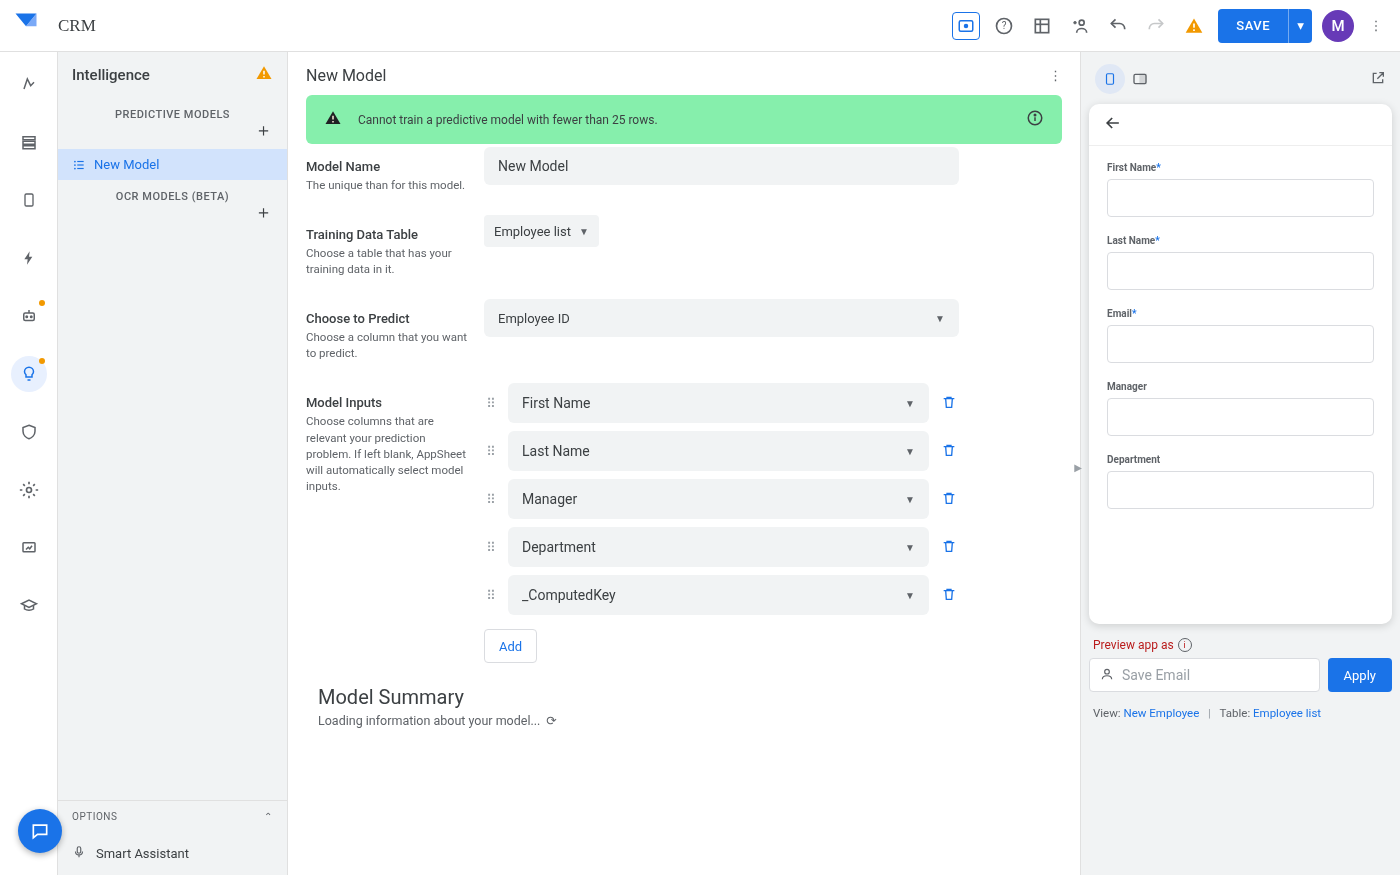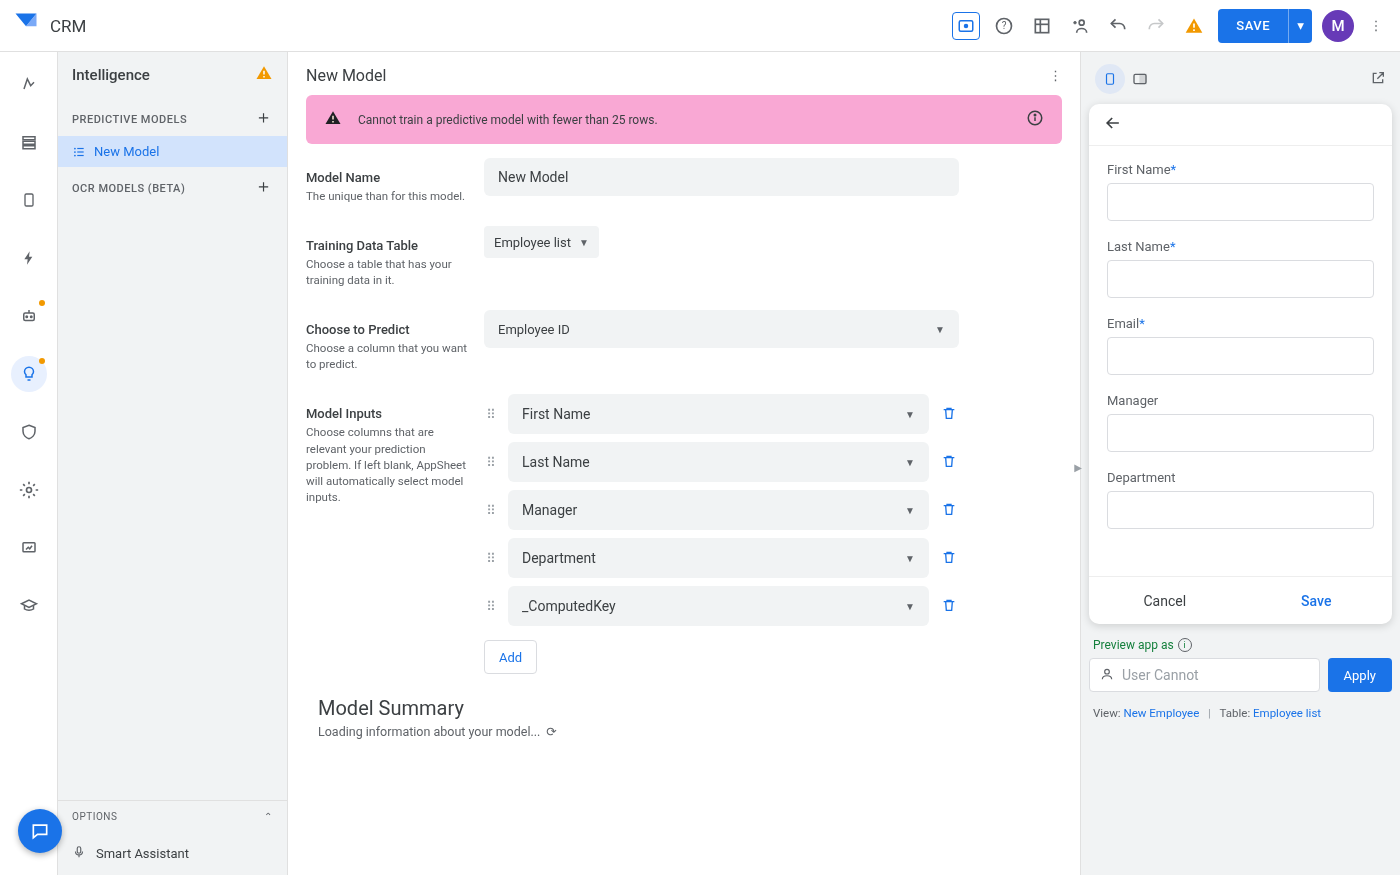--- a/index.html
+++ b/index.html
@@ -1,57 +1,57 @@
 <!DOCTYPE html>
 <html><head>
 <meta charset="utf-8">
 <style>
 * { box-sizing: border-box; margin: 0; padding: 0; font-family: 'Google Sans', Roboto, Arial, sans-serif; }
 body { width: 1400px; height: 875px; background: #fff; color: #3c4043; font-size: 13px; overflow: hidden; }
 
 
 .header { height: 52px; display: flex; align-items: center; padding: 0 12px; border-bottom: 1px solid #e0e0e0; }
 .logo-icon svg { width: 28px; height: 28px; }
-.app-title { font-size: 17px; margin-left: 10px; color: #3c4043; }
+.app-title { font-size: 17px; margin-left: 18px; color: #3c4043; font-family: Liberation Serif, serif; }
 .header-spacer { flex: 1; }
 .header-actions { display: flex; align-items: center; gap: 10px; }
 .hicon { width: 28px; height: 28px; display: flex; align-items: center; justify-content: center; color: #5f6368; cursor: pointer; border-radius: 4px; }
 .hicon.boxed { border: 1.5px solid #1a73e8; color: #1a73e8; border-radius: 4px; }
 .hicon.warn { color: #f29900; }
 .save-btn { background: #1a73e8; color: #fff; border: none; height: 34px; padding: 0 18px; border-radius: 4px 0 0 4px; font-size: 13px; font-weight: 500; letter-spacing: .5px; cursor: pointer; }
 .save-drop { background: #1a73e8; color: #fff; border: none; border-left: 1px solid rgba(255,255,255,.4); height: 34px; width: 24px; border-radius: 0 4px 4px 0; cursor: pointer; display:flex; align-items:center; justify-content:center;}
 .avatar { width: 32px; height: 32px; border-radius: 50%; background: #673ab7; color: #fff; display: flex; align-items: center; justify-content: center; font-weight: 500; font-size: 15px; cursor:pointer;}
 .kebab { width: 24px; display:flex; justify-content:center; cursor:pointer; color:#5f6368;}
 
 
 .shell { display: flex; height: 823px; }
 .nav-rail { width: 58px; border-right: 1px solid #e0e0e0; display: flex; flex-direction: column; align-items: center; padding-top: 14px; gap: 22px; position:relative;}
 .rail-btn { width: 36px; height: 36px; display: flex; align-items: center; justify-content: center; color: #5f6368; border-radius: 50%; cursor: pointer; position:relative;}
 .rail-btn.active { background: #e8f0fe; color: #1a73e8; }
 .rail-dot::after { content:""; position:absolute; top:2px; right:2px; width:6px; height:6px; background:#f29900; border-radius:50%;}
 
 .intel-panel { width: 230px; background: #f1f3f4; border-right: 1px solid #e0e0e0; display:flex; flex-direction:column; }
 .intel-header { display:flex; align-items:center; padding: 12px 14px; font-size: 15px; font-weight:500; }
 .intel-header .warn-tri { margin-left:auto; color:#f29900;}
-.section-row { display:flex; align-items:flex-end; padding: 10px 14px; font-size: 11px; color:#5f6368; letter-spacing:.5px; text-transform:uppercase; font-weight:500;}
+.section-row { display:flex; align-items:center; padding: 10px 14px; font-size: 11px; color:#5f6368; letter-spacing:.5px; text-transform:uppercase; font-weight:500;flex-direction:column;}
 .section-row .plus { margin-left:auto; color:#3c4043; cursor:pointer; font-size:18px; line-height:1;}
 .model-item { display:flex; align-items:center; padding: 8px 14px; background:#d2e3fc; color:#1a73e8; font-size:13px; cursor:pointer;}
 .model-item .mi-icon { margin-right:8px; display:flex;}
 .intel-bottom { margin-top:auto; border-top:1px solid #e0e0e0;}
 .options-row { display:flex; align-items:flex-end; padding:10px 14px; font-size:10px; color:#5f6368; letter-spacing:.5px;}
 .options-row .chev { margin-left:auto;}
 .assistant-row { display:flex; align-items:center; padding:12px 14px; font-size:13px; color:#3c4043; cursor:pointer;}
 .assistant-row .mic { margin-right:10px; color:#5f6368;}
 
 .main-col { flex:1; padding: 14px 18px; overflow-y:auto; position:relative;}
 .main-title-row { display:flex; align-items:center; margin-bottom:10px;}
 .main-title { font-size:16px; font-weight:400; color:#3c4043;}
 .main-kebab { margin-left:auto; cursor:pointer; color:#5f6368;}
 
-.alert-bar { background:#f9a8d4; border-radius:6px; padding:14px 18px; display:flex; align-items:center; color:#3c4043; font-size:12px; margin-bottom:14px;}
+.alert-bar { background:#86efac; border-radius:6px; padding:14px 18px; display:flex; align-items:center; color:#3c4043; font-size:12px; margin-bottom:3px;}
 .alert-bar .tri { margin-right:16px;}
 .alert-bar .info { margin-left:auto; color:#3c4043; cursor:pointer;}
 
 .form-row { display:flex; margin-bottom:22px; }
 .form-label-col { width:178px; padding-right:16px;}
 .form-label { font-size:13px; font-weight:500; color:#3c4043; margin-bottom:3px;margin-top:12px;}
 .form-desc { font-size:11.5px; color:#5f6368; line-height:1.4;}
 .form-ctrl-col { flex:1; max-width:475px;}
 .text-input { width:100%; height:38px; background:#f1f3f4; border:none; border-radius:6px; padding:0 14px; font-size:14px; color:#3c4043;}
 .select-like { display:inline-flex; align-items:center; height:32px; background:#f1f3f4; border-radius:4px; padding:0 10px; font-size:13px; color:#3c4043; cursor:pointer;}
@@ -72,29 +72,29 @@
 .preview-tabs { display:flex; align-items:center; padding:4px 6px 10px;}
 .ptab { width:30px; height:30px; display:flex; align-items:center; justify-content:center; color:#5f6368; border-radius:50%; cursor:pointer;}
 .ptab.active { background:#e0e8f5; color:#1a73e8;}
 .pop-out { margin-left:auto; color:#5f6368; cursor:pointer;}
 
 .device { background:#fff; border-radius:10px; box-shadow:0 2px 8px rgba(0,0,0,.15); overflow:hidden; height:520px; display:flex; flex-direction:column;}
 .device-hdr { height:42px; display:flex; align-items:center; padding:0 14px; border-bottom:1px solid #eee;}
 .device-back { color:#3c4043; cursor:pointer;}
 .device-body { flex:1; padding:16px 18px; overflow-y:auto;}
 .field-group { margin-bottom:18px;}
-.field-lbl { font-size:13px; color:#5f6368; margin-bottom:6px;}
+.field-lbl { font-size:10px; color:#5f6368; margin-bottom:6px;font-weight:bold;}
 .field-lbl .req { color:#1a73e8;}
 .field-inp { width:100%; height:38px; border:1px solid #dadce0; border-radius:4px; background:#fff;}
 .device-ftr { border-top:1px solid #eee; display:flex; height:48px;}
 .ftr-btn { flex:1; display:flex; align-items:center; justify-content:center; font-size:14px; cursor:pointer;}
 .ftr-btn.cancel { color:#3c4043;}
 .ftr-btn.save { color:#1a73e8; font-weight:500;}
 
-.preview-as { margin-top:14px; font-size:12px; color:#15803d; display:flex; align-items:center; gap:4px; padding-left:4px;}
+.preview-as { margin-top:14px; font-size:12px; color:#b91c1c; display:flex; align-items:center; gap:4px; padding-left:4px;}
 .preview-as .oinfo { width:14px; height:14px; border:1.3px solid #5f6368; border-radius:50%; display:inline-flex; align-items:center; justify-content:center; font-size:9px;}
 .email-row { display:flex; gap:8px; margin-top:6px; align-items:center;}
 .email-box { flex:1; background:#fff; border:1px solid #dadce0; border-radius:4px; height:34px; display:flex; align-items:center; padding:0 10px; color:#9aa0a6; font-size:14px;}
 .email-box .uicon { margin-right:8px; color:#5f6368;}
 .apply-btn { background:#1a73e8; color:#fff; border:none; height:34px; padding:0 16px; border-radius:4px; font-size:13px; cursor:pointer;}
 .meta-row { margin-top:14px; font-size:11.5px; color:#5f6368; padding-left:4px;}
 .meta-row a { color:#1a73e8; text-decoration:none; cursor:pointer;}
 .meta-row .sep { margin:0 6px; color:#9aa0a6;}
 
 .collapse-handle { position:absolute; left:-8px; top:400px; width:10px; height:30px; display:flex; align-items:center; justify-content:center; color:#9aa0a6; cursor:pointer; font-size:10px;}
@@ -419,37 +419,33 @@
               <path d="M19 12H5M11 18l-6-6 6-6"></path>
             </svg></span>
       </div>
       <div class="device-body" id="device-fields">
           <div class="field-group"><div class="field-lbl">First Name<span class="req">*</span></div><input class="field-inp" style=""></div>
           <div class="field-group"><div class="field-lbl">Last Name<span class="req">*</span></div><input class="field-inp" style=""></div>
           <div class="field-group"><div class="field-lbl">Email<span class="req">*</span></div><input class="field-inp" style=""></div>
           <div class="field-group"><div class="field-lbl">Manager</div><input class="field-inp" style=""></div>
           <div class="field-group"><div class="field-lbl">Department</div><input class="field-inp" style=""></div>
         </div>
-      <div class="device-ftr">
-        <div class="ftr-btn cancel">Cancel</div>
-        <div class="ftr-btn save">Save</div>
-      </div>
     </div>
 
     <div class="preview-as">
       <span>Preview app as</span>
       <span class="oinfo">i</span>
     </div>
     <div class="email-row">
       <div class="email-box">
         <span class="uicon"><svg width="14" height="14" viewBox="0 0 24 24" fill="none" stroke="currentColor" stroke-width="2">
               <circle cx="12" cy="8" r="4"></circle>
               <path d="M4 21c0-4 4-6 8-6s8 2 8 6"></path>
             </svg></span>
-        <span>User Cannot</span>
+        <span>Save Email</span>
       </div>
       <button class="apply-btn">Apply</button>
     </div>
     <div class="meta-row">
       <span>View:</span>
       <a>New Employee</a>
       <span class="sep">|</span>
       <span>Table:</span>
       <a>Employee list</a>
     </div>

